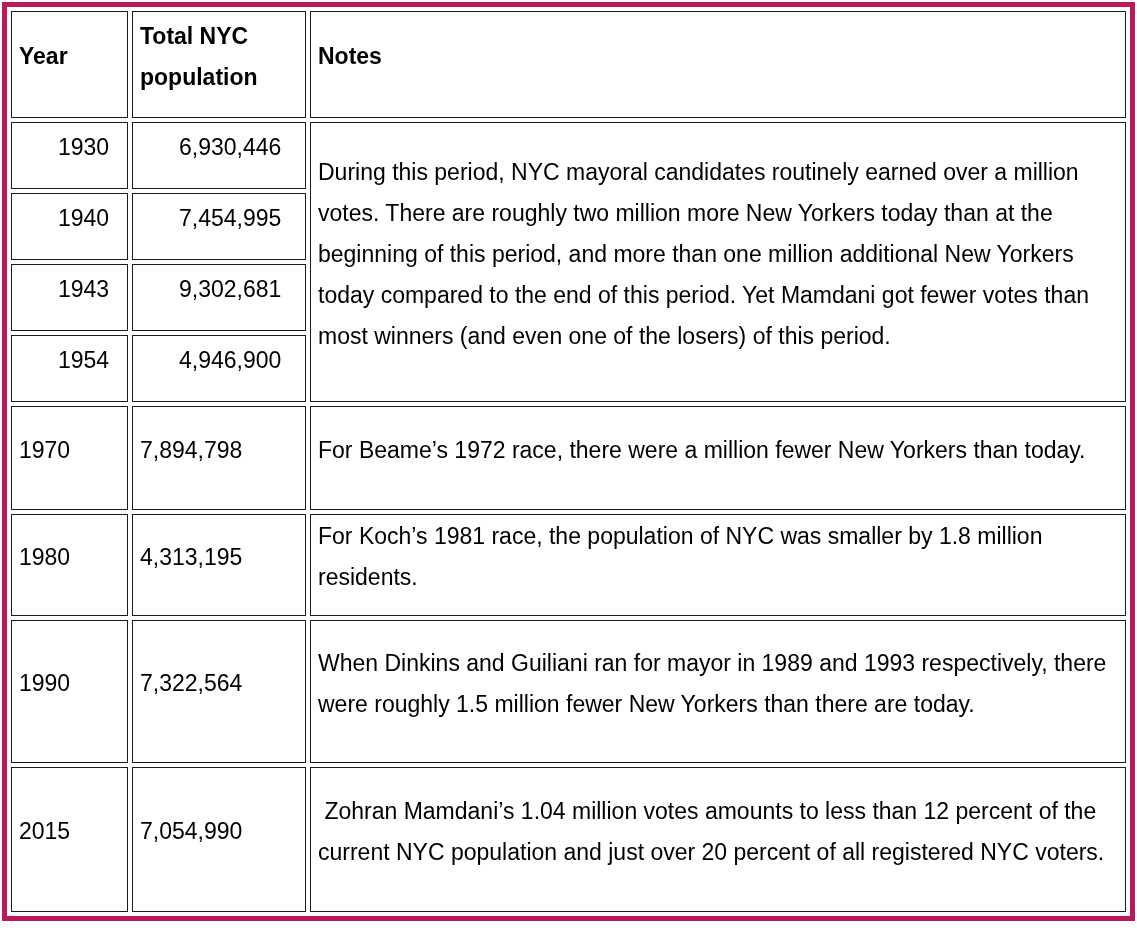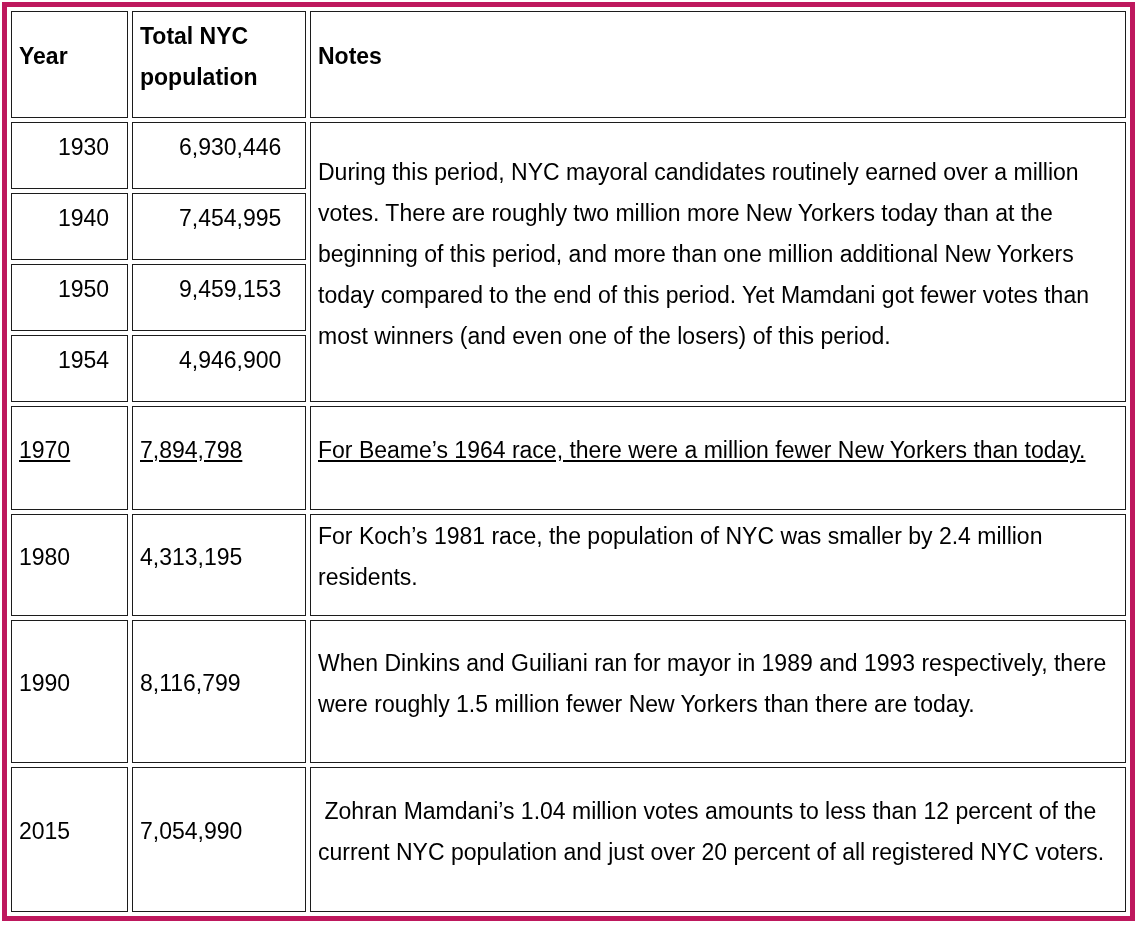--- a/index.html
+++ b/index.html
@@ -36,21 +36,21 @@
     margin: 0 0 16px 0;
   }
   p.note {
     white-space: pre-wrap;
   }
   col.c-year  { width: 117px; }
   col.c-pop   { width: 174px; }
   col.c-notes { width: 816px; }
   .h-head  { height: 107px; }
   .h-short { height: 67px; padding-left: 46px;  }
-  .h-1970  { height: 104px; text-decoration: underline; }
+  .h-1970  { height: 104px; }
   .h-1980  { height: 102px; }
   .h-1990  { height: 143px; }
   .h-2020  { height: 145px; }
 </style>
 </head>
 <body>
 
 <table class="pop-table">
   <colgroup>
     <col class="c-year">
@@ -84,65 +84,65 @@
     <tr>
       <td class="h-short">
           <p>1940</p>
         </td>
       <td class="h-short">
           <p>7,454,995</p>
         </td>
     </tr>
     <tr>
       <td class="h-short">
-          <p>1950</p>
+          <p>1943</p>
         </td>
       <td class="h-short">
-          <p>9,459,153</p>
+          <p>9,302,681</p>
         </td>
     </tr>
     <tr>
       <td class="h-short">
           <p>1954</p>
         </td>
       <td class="h-short">
           <p>4,946,900</p>
         </td>
     </tr>
 
     <tr>
       <td class="h-1970">
           <p>1970</p>
         </td>
       <td class="h-1970">
           <p>7,894,798</p>
         </td>
       <td class="h-1970">
-          <p class="note">For Beame’s 1964 race, there were a million fewer New Yorkers than today.</p>
+          <p class="note">For Beame’s 1972 race, there were a million fewer New Yorkers than today.</p>
         </td>
     </tr>
 
     <tr>
       <td class="h-1980">
           <p>1980</p>
         </td>
       <td class="h-1980">
           <p>4,313,195</p>
         </td>
       <td class="h-1980">
-          <p class="note">For Koch’s 1981 race, the population of NYC was smaller by 2.4 million residents.</p>
+          <p class="note">For Koch’s 1981 race, the population of NYC was smaller by 1.8 million residents.</p>
         </td>
     </tr>
 
     <tr>
       <td class="h-1990">
           <p>1990</p>
         </td>
       <td class="h-1990">
-          <p>8,116,799</p>
+          <p>7,322,564</p>
         </td>
       <td class="h-1990">
           <p class="note">When Dinkins and Guiliani ran for mayor in 1989 and 1993 respectively, there were roughly 1.5 million fewer New Yorkers than there are today.</p>
         </td>
     </tr>
 
     <tr>
       <td class="h-2020">
           <p>2015</p>
         </td>

